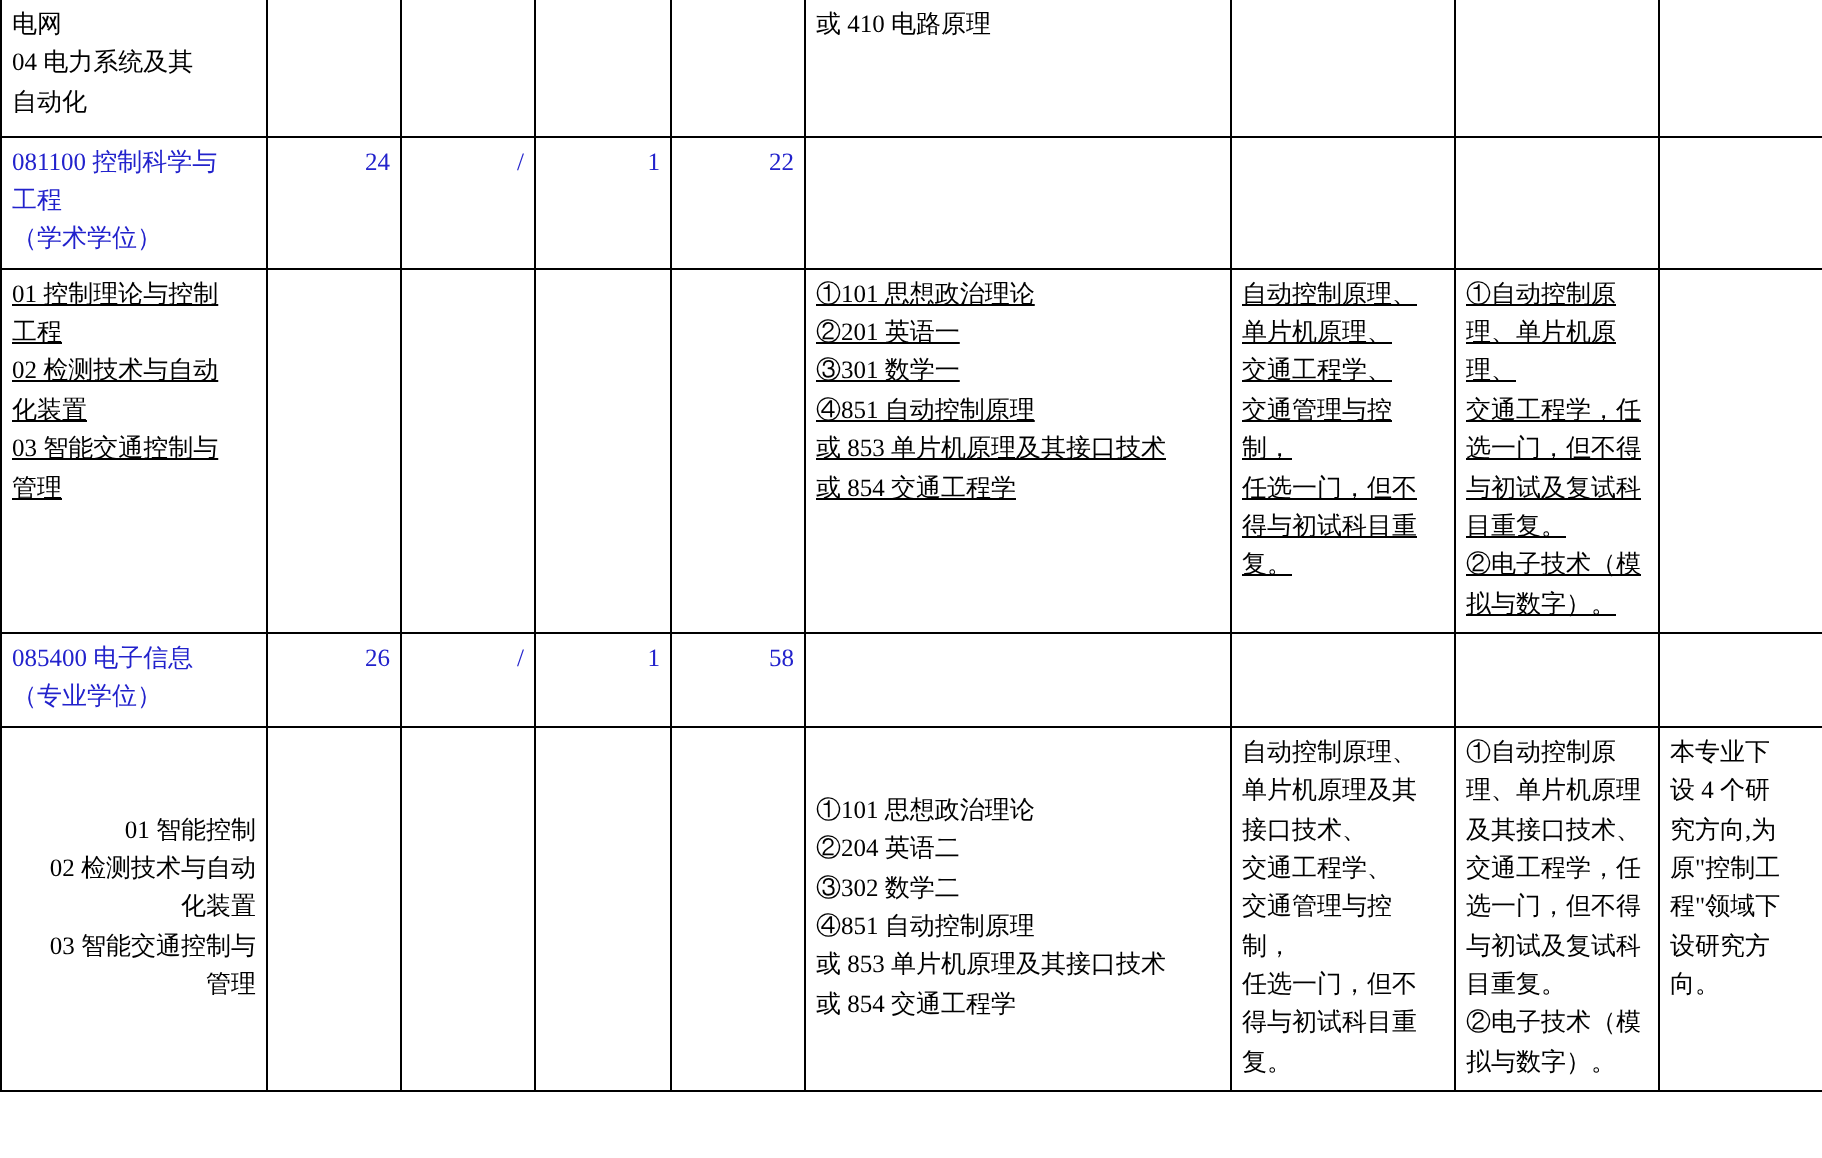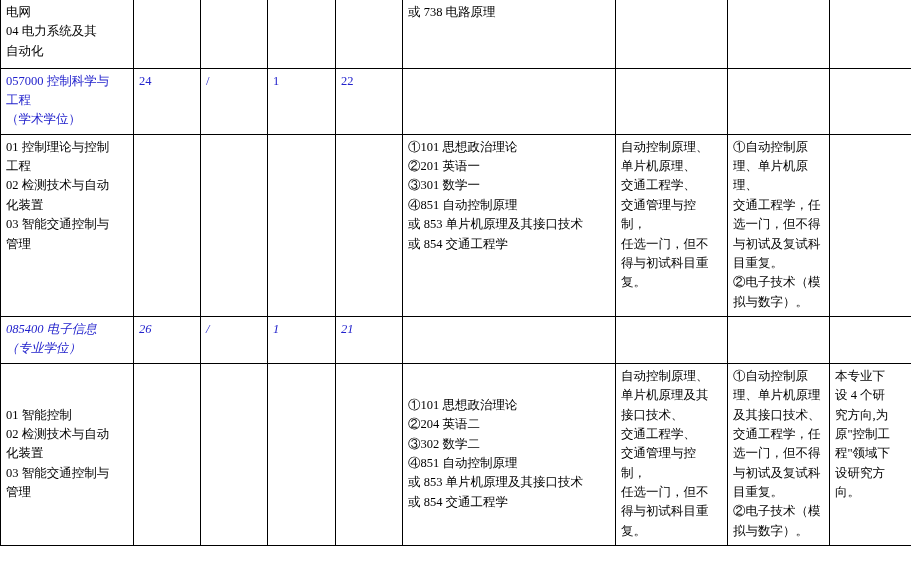--- a/index.html
+++ b/index.html
@@ -44,21 +44,21 @@
   col.c8 { width: 82px; }
 
   
   tr.clipped td { border-top: none; }
 
   .major {
     color: #2222cc;
     font-weight: normal;
   }
   .num {
-    text-align: left;
+    text-align: right;
     color: #2222cc;
   }
   .cell-text { white-space: pre-line; }
 </style>
 </head>
 <body>
 
 <div id="sheet">
   <table class="grid">
     <colgroup>
@@ -74,41 +74,41 @@
     </colgroup>
     <tbody>
       <tr class="clipped" style="height:68px;">
         <td class="cell-text">电网
 04 电力系统及其
 自动化</td>
         <td class="num"></td>
         <td class="num"></td>
         <td class="num"></td>
         <td class="num"></td>
-        <td class="cell-text">或 738 电路原理</td>
+        <td class="cell-text">或 410 电路原理</td>
         <td class="cell-text"></td>
         <td class="cell-text"></td>
         <td class="cell-text"></td>
       </tr>
 
       <tr style="height:58px;">
-        <td class="cell-text major">057000 控制科学与
+        <td class="cell-text major">081100 控制科学与
 工程
 （学术学位）</td>
         <td class="num">24</td>
         <td class="num">/</td>
         <td class="num">1</td>
         <td class="num">22</td>
         <td class="cell-text"></td>
         <td class="cell-text"></td>
         <td class="cell-text"></td>
         <td class="cell-text"></td>
       </tr>
 
-      <tr style="height:155px;">
+      <tr style="height:155px;text-decoration:underline;">
         <td class="cell-text">01 控制理论与控制
 工程
 02 检测技术与自动
 化装置
 03 智能交通控制与
 管理</td>
         <td class="num"></td>
         <td class="num"></td>
         <td class="num"></td>
         <td class="num"></td>
@@ -130,35 +130,35 @@
 理、单片机原理、
 交通工程学，任
 选一门，但不得
 与初试及复试科
 目重复。
 ②电子技术（模
 拟与数字）。</td>
         <td class="cell-text"></td>
       </tr>
 
-      <tr style="height:38px;font-style:italic;">
+      <tr style="height:38px;">
         <td class="cell-text major">085400  电子信息
 （专业学位）</td>
         <td class="num">26</td>
         <td class="num">/</td>
         <td class="num">1</td>
-        <td class="num">21</td>
+        <td class="num">58</td>
         <td class="cell-text"></td>
         <td class="cell-text"></td>
         <td class="cell-text"></td>
         <td class="cell-text"></td>
       </tr>
 
       <tr style="height:178px;">
-        <td class="cell-text" style="vertical-align:middle;">01 智能控制
+        <td class="cell-text" style="vertical-align:middle;text-align:right;">01 智能控制
 02 检测技术与自动
 化装置
 03 智能交通控制与
 管理</td>
         <td class="num"></td>
         <td class="num"></td>
         <td class="num"></td>
         <td class="num"></td>
         <td class="cell-text" style="vertical-align:middle;">①101 思想政治理论
 ②204 英语二

